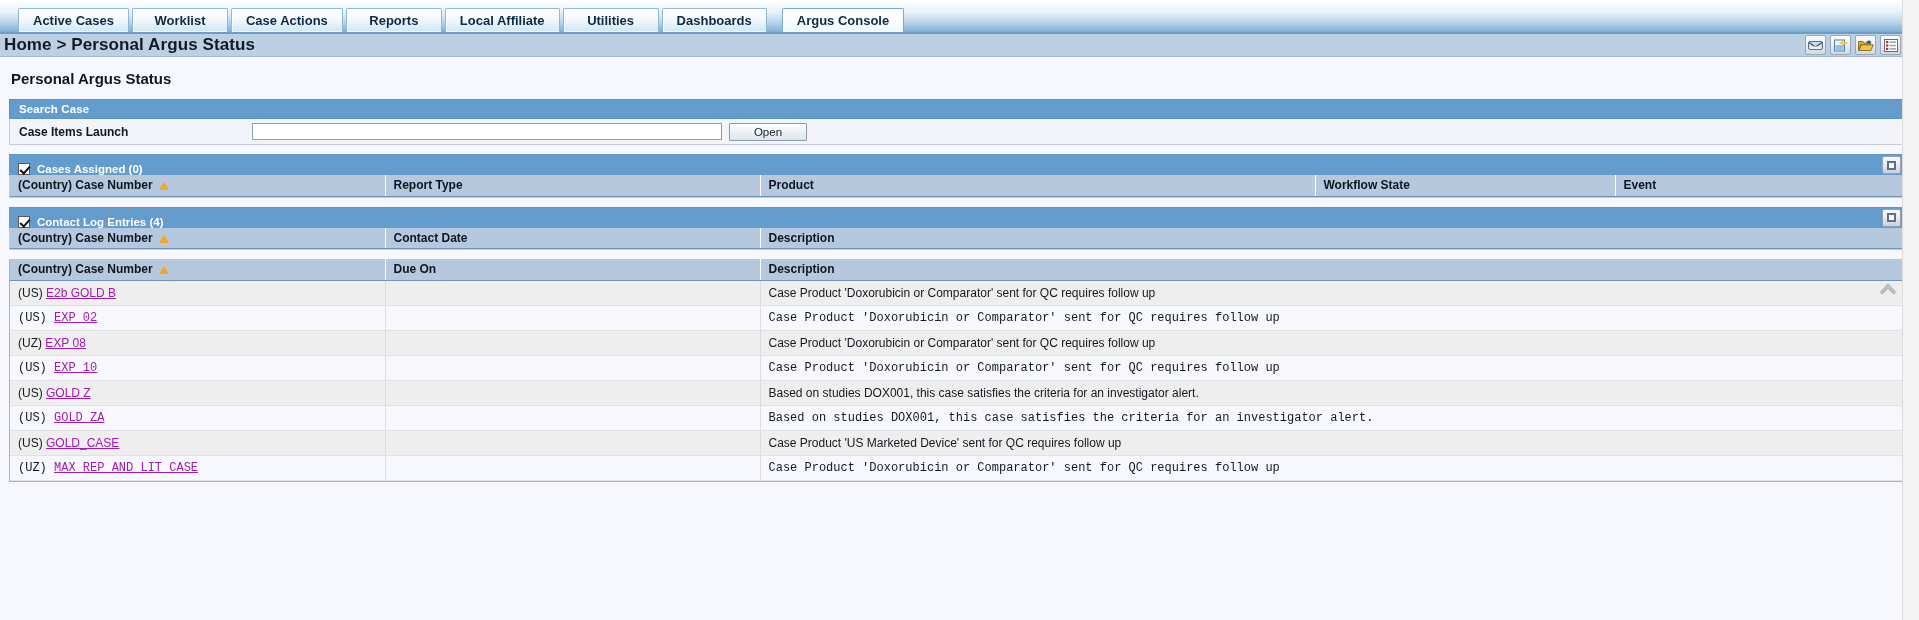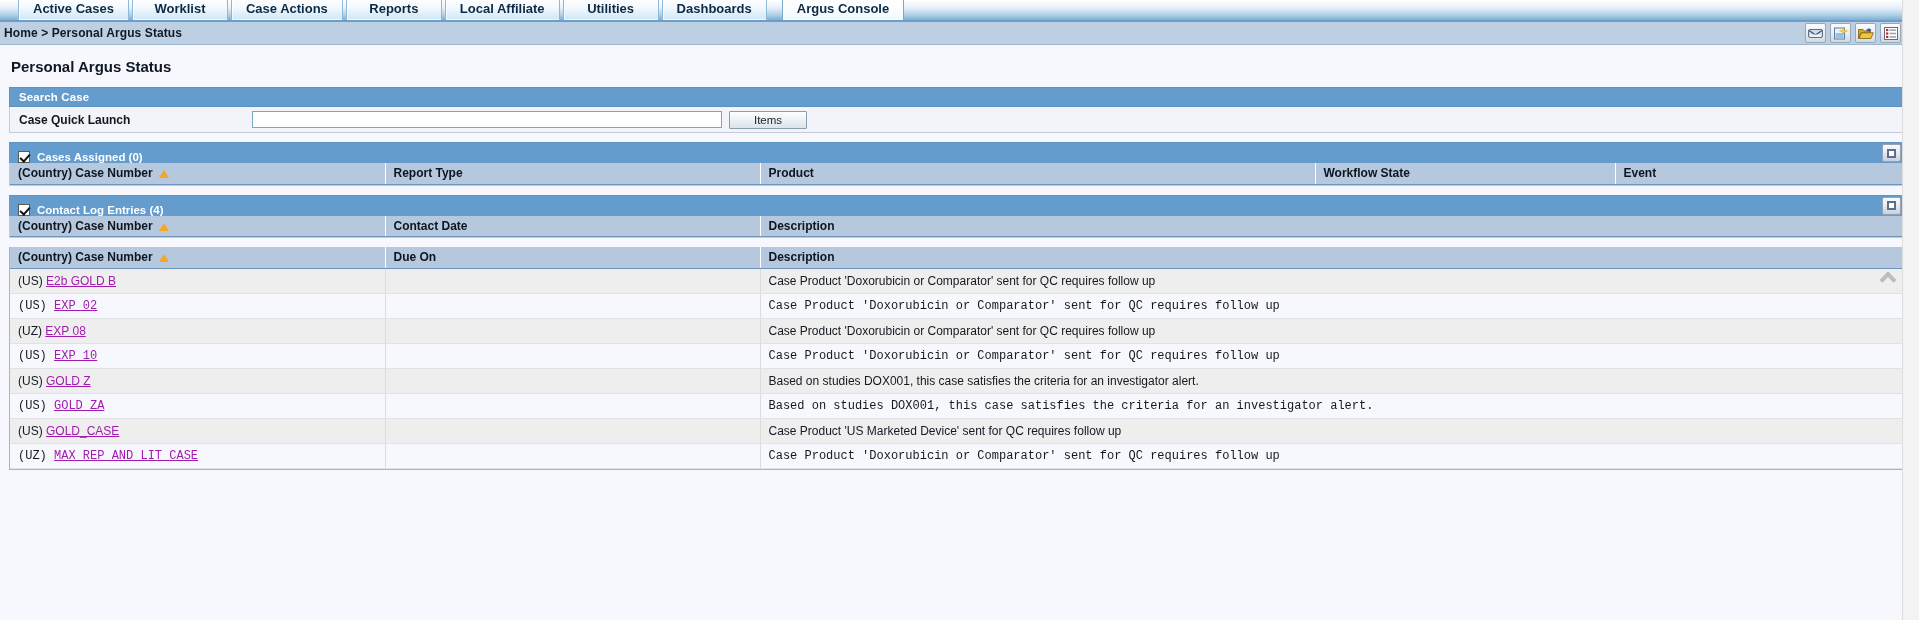--- a/index.html
+++ b/index.html
@@ -6,21 +6,21 @@
   html, body {
     margin: 0; padding: 0;
     width: 1919px; height: 620px;
     background: #ffffff;
     font-family: "Liberation Sans", sans-serif;
     overflow: hidden;
   }
 
   
   .tabbar {
-    height: 22px;
+    height: 34px;
     background: linear-gradient(to bottom, #ffffff 0%, #e8f1fa 38%, #b7d4ea 70%, #7fb0d6 100%);
     border-bottom: 2px solid #6d9fc6;
     display: flex;
     align-items: flex-end;
     padding-left: 18px;
     position: relative;
   }
   .tab {
     height: 24px;
     min-width: 96px;
@@ -45,21 +45,21 @@
   
   .crumbbar {
     height: 23px;
     background: #bccfe3;
     border-bottom: 1px solid #9db6cf;
     display: flex; align-items: center;
     padding: 0 6px 0 4px;
     position: relative;
   }
   .crumb {
-    font-size: 12px; font-weight: bold; color: #111a24;
+    font-size: 17px; font-weight: bold; color: #111a24;
     letter-spacing: 0.1px;
   }
   .crumb-icons {
     position: absolute; right: 18px; top: 1px;
     display: flex; gap: 4px; align-items: center;
   }
   .icobtn {
     width: 21px; height: 20px;
     background: linear-gradient(to bottom, #fbfcfd 0%, #e6ecf2 55%, #cfd9e3 100%);
     border: 1px solid #9aa8b6;
@@ -322,23 +322,23 @@
   <span class="pagetitle">Personal Argus Status</span>
 </div>
 
 <div class="content">
 
   <div class="panel">
     <div class="bluebar tall">
       <span class="barlabel">Search Case</span>
     </div>
     <div class="search-body">
-      <span class="fieldlabel">Case Quick Launch</span>
+      <span class="fieldlabel">Case Items Launch</span>
       <input class="txtinput" type="text" value="" style="">
-      <button class="btn">Items</button>
+      <button class="btn">Open</button>
     </div>
   </div>
 
   <div class="panel">
     <div class="sec-head">
       <span class="chk checked"></span>
       <span class="title">Cases Assigned (0)</span>
       <div class="winbtn">
         <span class="sq"></span>
       </div>

